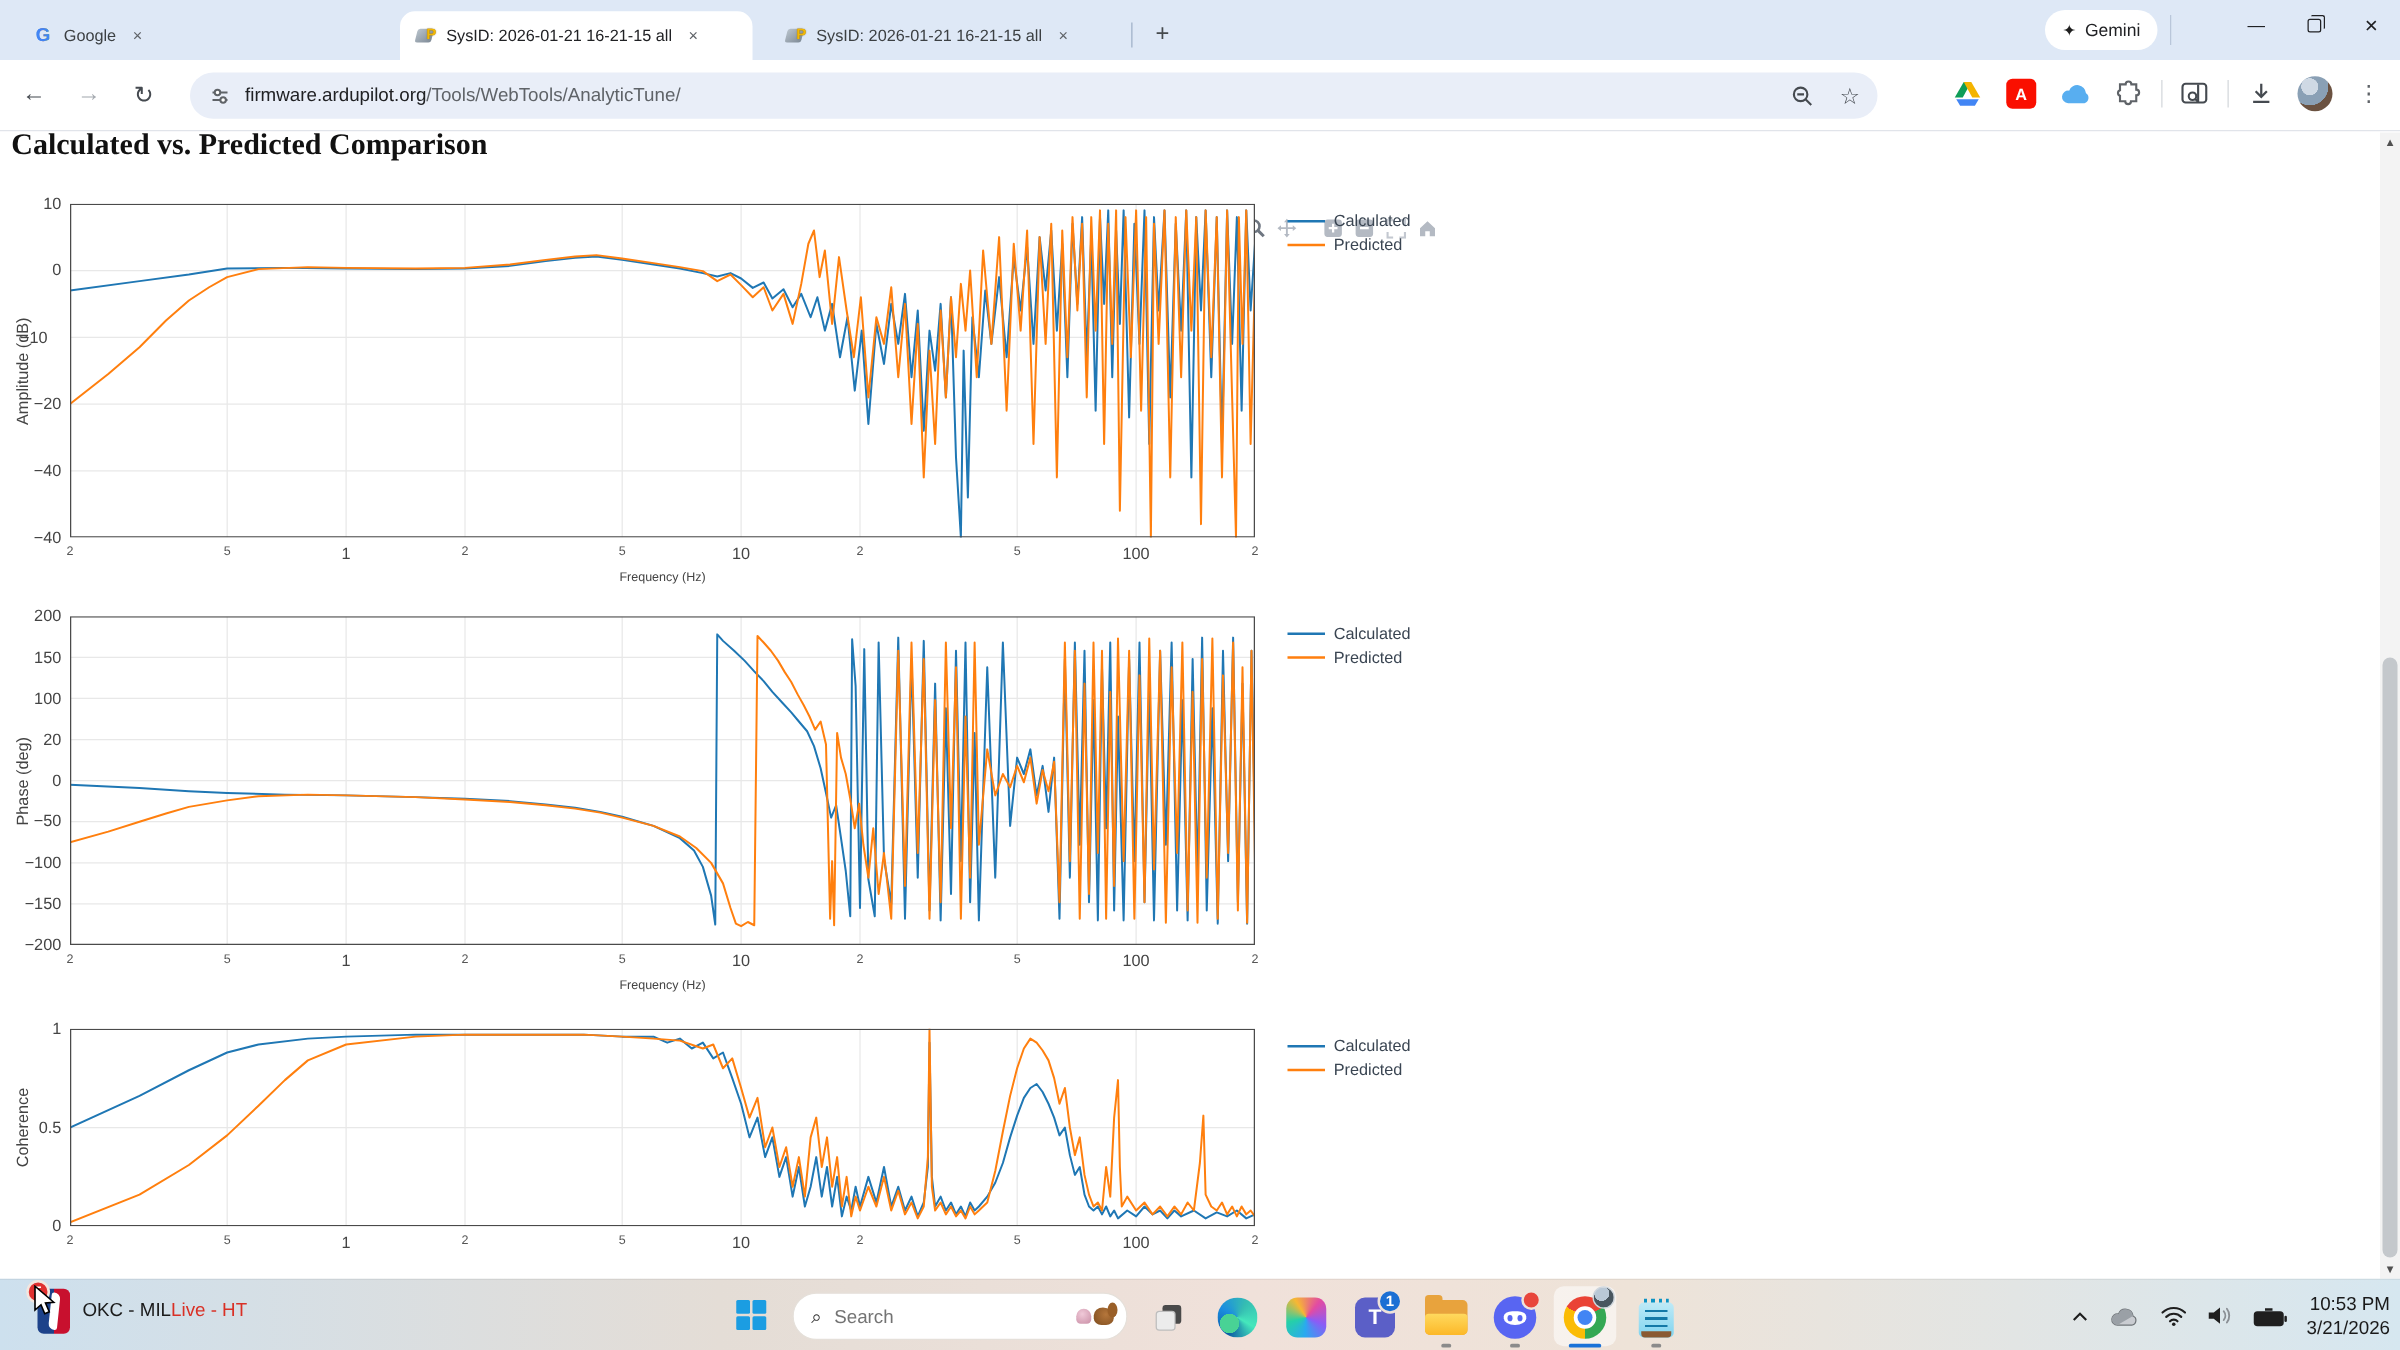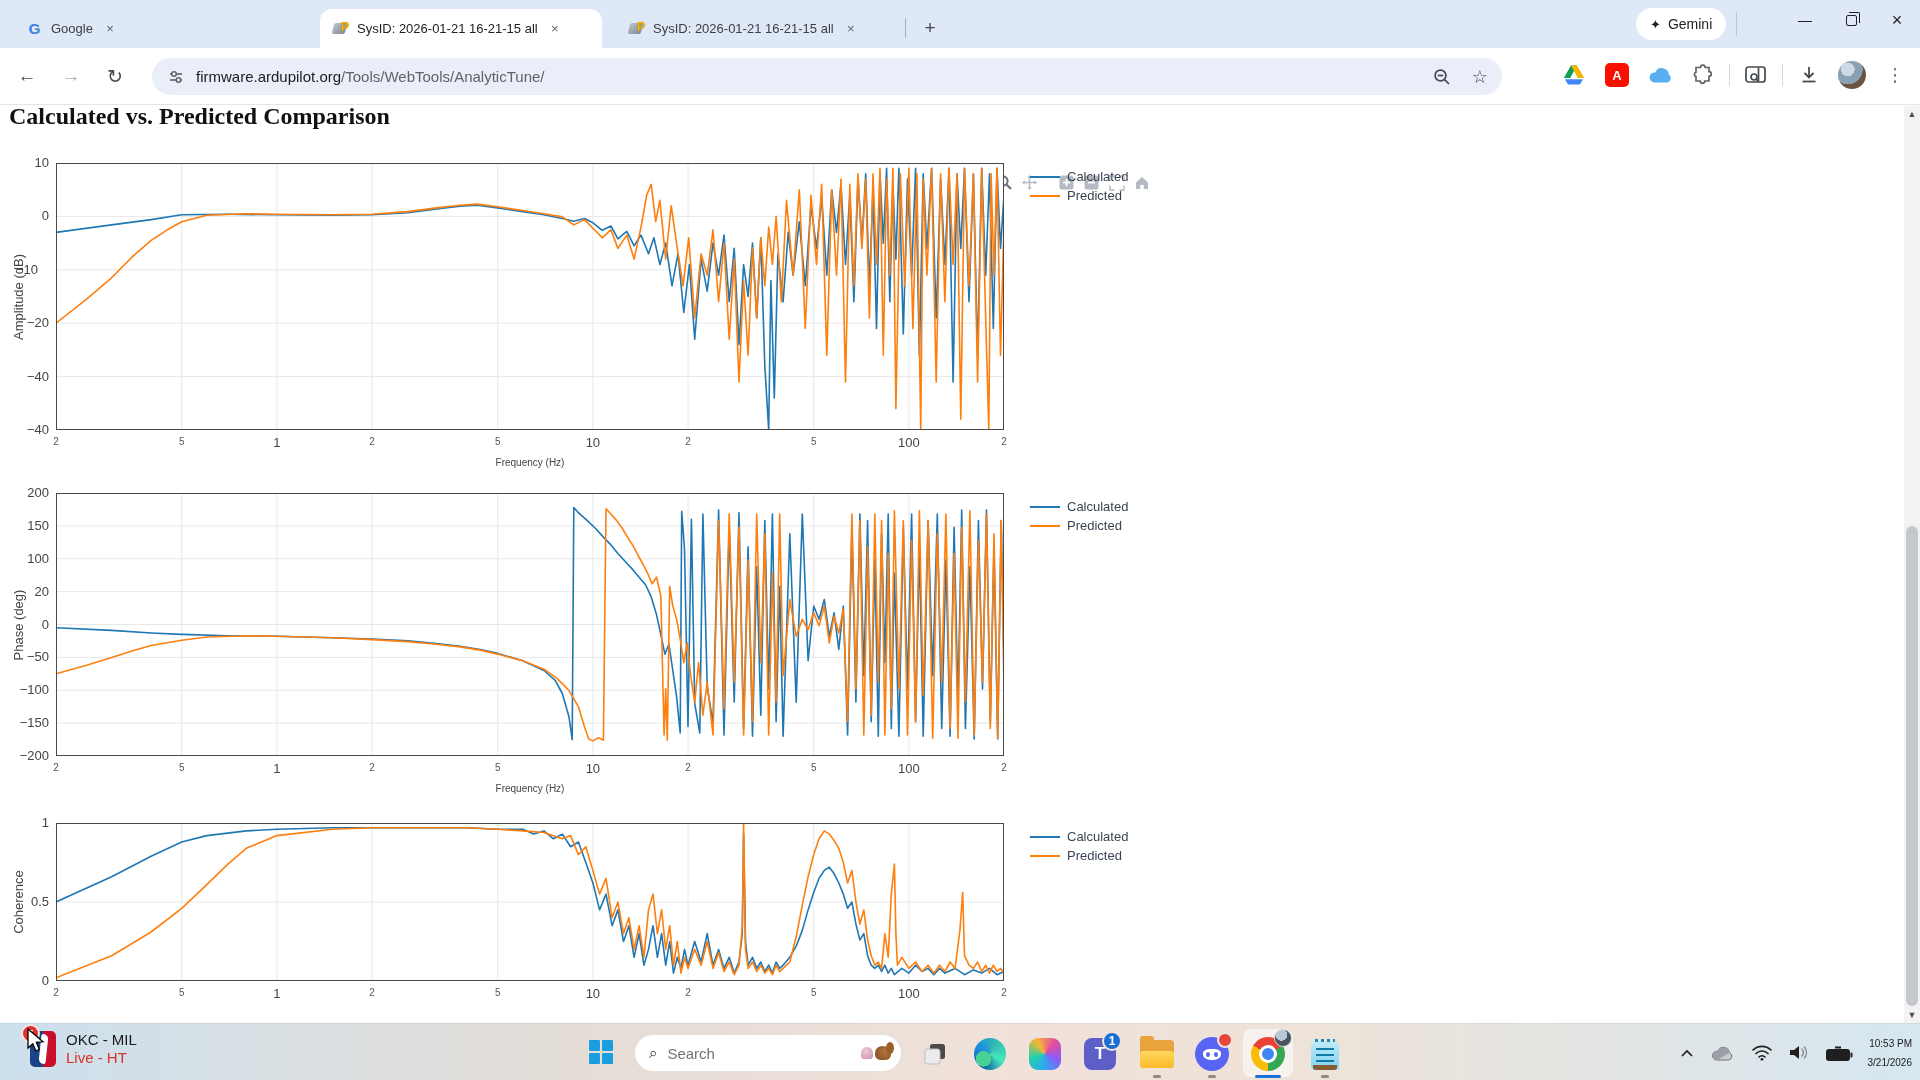--- a/index.html
+++ b/index.html
@@ -69,21 +69,21 @@
 
   
   .taskbar { position:absolute; left:0; top:1023px; width:1920px; height:57px;
     background:linear-gradient(90deg,#cde0ee 0%,#e4ddd6 30%,#f0e1da 52%,#eee3d8 68%,#d6e7f0 100%);
     border-top:1px solid rgba(0,0,0,0.05); }
   .widget { position:absolute; left:30px; top:7px; display:flex; align-items:center; gap:10px; }
   .nba { position:relative; width:26px; height:36px; border-radius:5px; overflow:visible; }
   .nba .body { position:absolute; inset:0; border-radius:5px; background:linear-gradient(90deg,#1d428a 50%,#c8102e 50%); }
   .nba .body:after { content:""; position:absolute; left:10px; top:3px; width:7px; height:30px; background:#fff; border-radius:4px 10px 4px 10px; transform:rotate(6deg); }
   .nba .badge { position:absolute; left:-9px; top:-7px; width:19px; height:19px; background:#e03131; border:2px solid #f3e6df; border-radius:50%; color:#fff; font-size:11px; font-weight:bold; display:flex; align-items:center; justify-content:center; }
-  .widget .lines { display:flex; flex-direction:column; line-height:18px; }
+  .widget .lines { display:flex; flex-direction:row; line-height:18px; }
   .widget .l1 { font-size:15px; color:#1a1a1a; }
   .widget .l2 { font-size:15px; color:#d93025; }
   .start { position:absolute; left:586px; top:13px; width:30px; height:30px; display:flex; align-items:center; justify-content:center; }
   .searchbox { position:absolute; left:634px; top:10px; width:268px; height:38px; background:#ffffff; border:1px solid #e5e0da; border-radius:19px; display:flex; align-items:center; padding:0 10px 0 14px; }
   .searchbox .mag { font-size:15px; color:#333; margin-right:10px; }
   .searchbox .ph { font-size:15px; color:#737373; flex:1; }
   .sb-img { display:flex; align-items:center; gap:2px; }
   .mushroom { width:12px; height:12px; border-radius:50% 50% 30% 30%; background:radial-gradient(circle at 40% 35%,#f0c9d8,#c98fa6); }
   .squirrel { width:16px; height:14px; border-radius:60% 70% 50% 50%; background:radial-gradient(circle at 60% 40%,#b5763b,#7d4c1e); position:relative; }
   .squirrel:after { content:""; position:absolute; right:-3px; top:-4px; width:8px; height:12px; border-radius:50%; background:#9a5f28; }
@@ -109,21 +109,21 @@
   .chrome-ic:before { content:""; position:absolute; left:8px; top:8px; width:18px; height:18px; border-radius:50%; background:#fff; }
   .chrome-ic:after { content:""; position:absolute; left:11px; top:11px; width:12px; height:12px; border-radius:50%; background:#4285f4; }
   .chrome-mini-avatar { position:absolute; right:-5px; top:-6px; width:18px; height:18px; border-radius:50%; background:radial-gradient(circle at 40% 30%,#b9c8d6 0 40%,#49565f 41%); border:1px solid #cfd6dd; }
   .notepad-ic { position:relative; width:28px; height:32px; }
   .notepad-ic .body { position:absolute; left:0; right:0; top:4px; bottom:0; background:linear-gradient(180deg,#bfeaf7,#7fd4ef); border-radius:4px; }
   .notepad-ic .base { position:absolute; left:2px; right:2px; bottom:0; height:5px; background:#8a5a32; border-radius:0 0 3px 3px; }
   .notepad-ic .lines { position:absolute; left:5px; right:5px; top:10px; height:14px; background:repeating-linear-gradient(180deg,#1379a7 0 2px,transparent 2px 6px); }
   .notepad-ic .spiral { position:absolute; left:4px; right:4px; top:1px; height:4px; background:repeating-linear-gradient(90deg,#0d93c4 0 3px,transparent 3px 6px); }
   .tray { position:absolute; right:8px; top:0; height:57px; display:flex; align-items:center; gap:15px; }
   .tray .ic { display:flex; align-items:center; justify-content:center; }
-  .clock { text-align:right; font-size:10px; color:#1a1a1a; line-height:19px; }
+  .clock { text-align:right; font-size:15px; color:#1a1a1a; line-height:19px; }
 
   .cursor { position:absolute; left:26px; top:1028px; z-index:50; }
 </style>
 </head>
 <body>
 
 <div id="screen">
 
   <div class="tabstrip">
     <div class="tab" style="left:14px;width:280px;">

